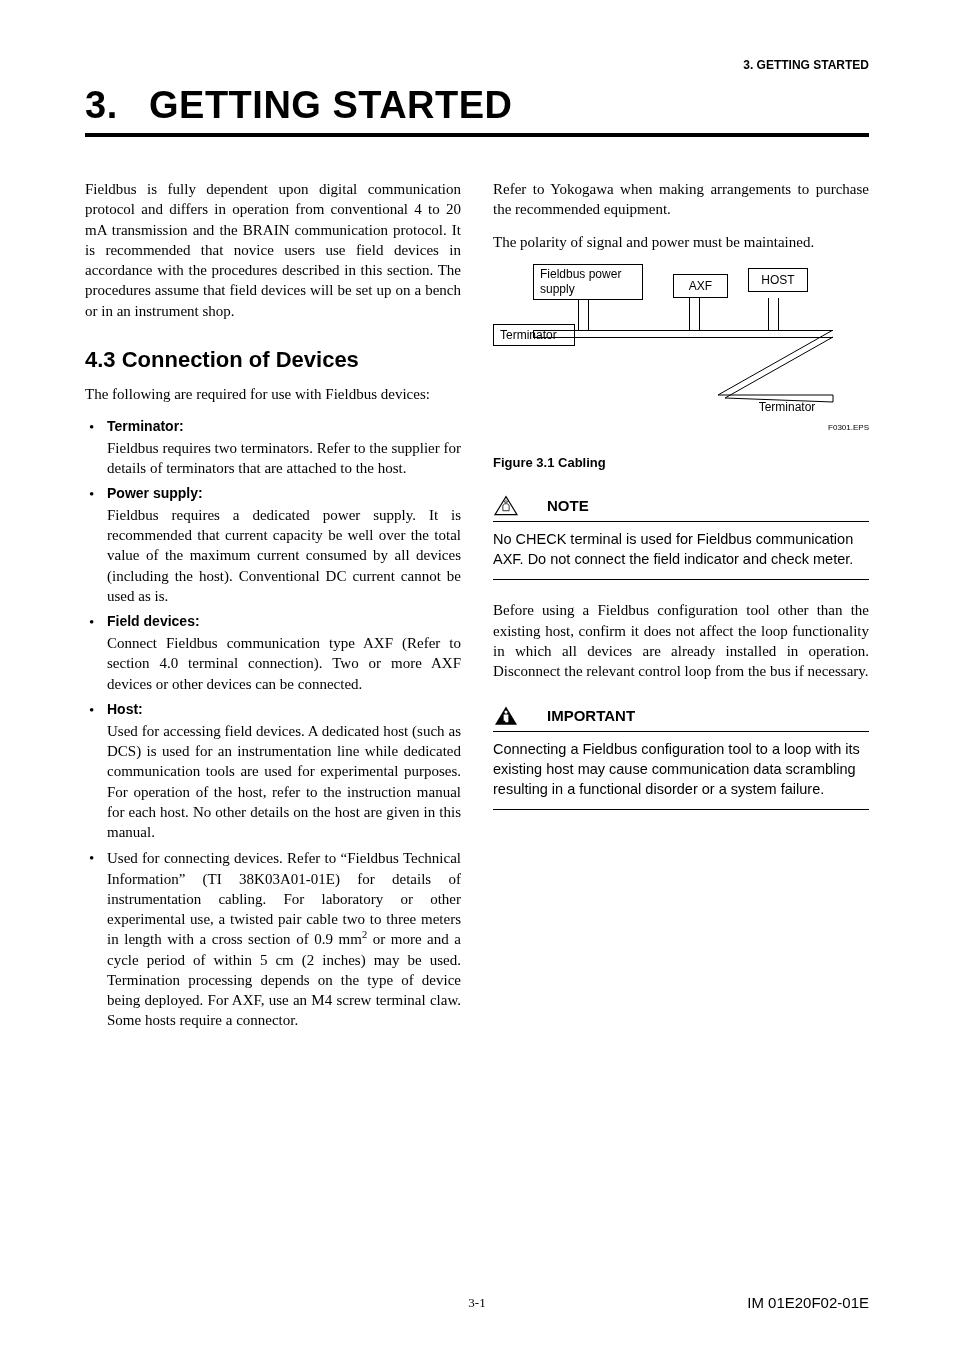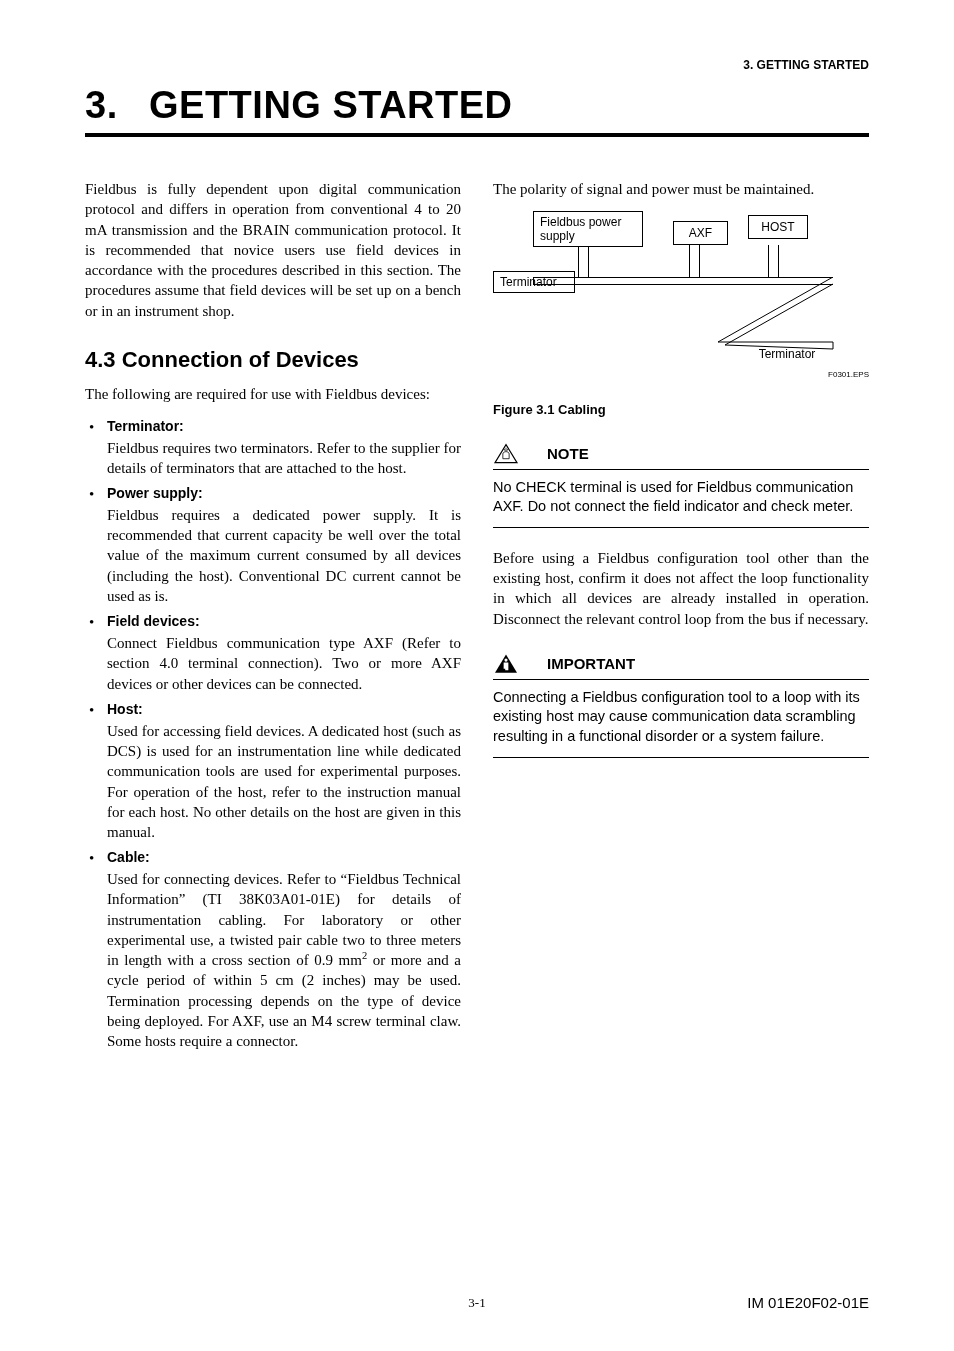--- a/index.html
+++ b/index.html
@@ -216,27 +216,27 @@
         </li>
         <li>
           <span class="item-title">Field devices:</span>
           <span class="item-body">Connect Fieldbus communication type AXF (Refer to section 4.0 terminal connection). Two or more AXF devices or other devices can be connected.</span>
         </li>
         <li>
           <span class="item-title">Host:</span>
           <span class="item-body">Used for accessing field devices. A dedicated host (such as DCS) is used for an instrumentation line while dedicated communication tools are used for experimental purposes. For operation of the host, refer to the instruction manual for each host. No other details on the host are given in this manual.</span>
         </li>
         <li>
-          <span class="item-title">Cable:</span>
           <span class="item-body">Used for connecting devices. Refer to “Fieldbus Technical Information” (TI 38K03A01-01E) for details of instrumentation cabling. For laboratory or other experimental use, a twisted pair cable two to three meters in length with a cross section of 0.9 mm<sup>2</sup> or more and a cycle period of within 5 cm (2 inches) may be used. Termination processing depends on the type of device being deployed. For AXF, use an M4 screw terminal claw. Some hosts require a connector.</span>
         </li>
       </ul>
     </div>
 
     <div class="col">
+      <p>Refer to Yokogawa when making arrangements to purchase the recommended equipment.</p>
       <p>The polarity of signal and power must be maintained.</p>
 
       <div class="diagram-wrap">
         <div class="diagram">
 
           <div class="dbox left" style="left:40px; top:0; width:110px; height:36px;">Fieldbus power supply</div>
           <div class="dbox" style="left:180px; top:10px; width:55px; height:24px;">AXF</div>
           <div class="dbox" style="left:255px; top:4px; width:60px; height:24px;">HOST</div>
           <div class="dbox left" style="left:0px; top:60px; width:82px; height:22px;">Terminator</div>
           <div class="dbox" style="left:255px; top:132px; width:78px; height:22px; border:none;">Terminator</div>

